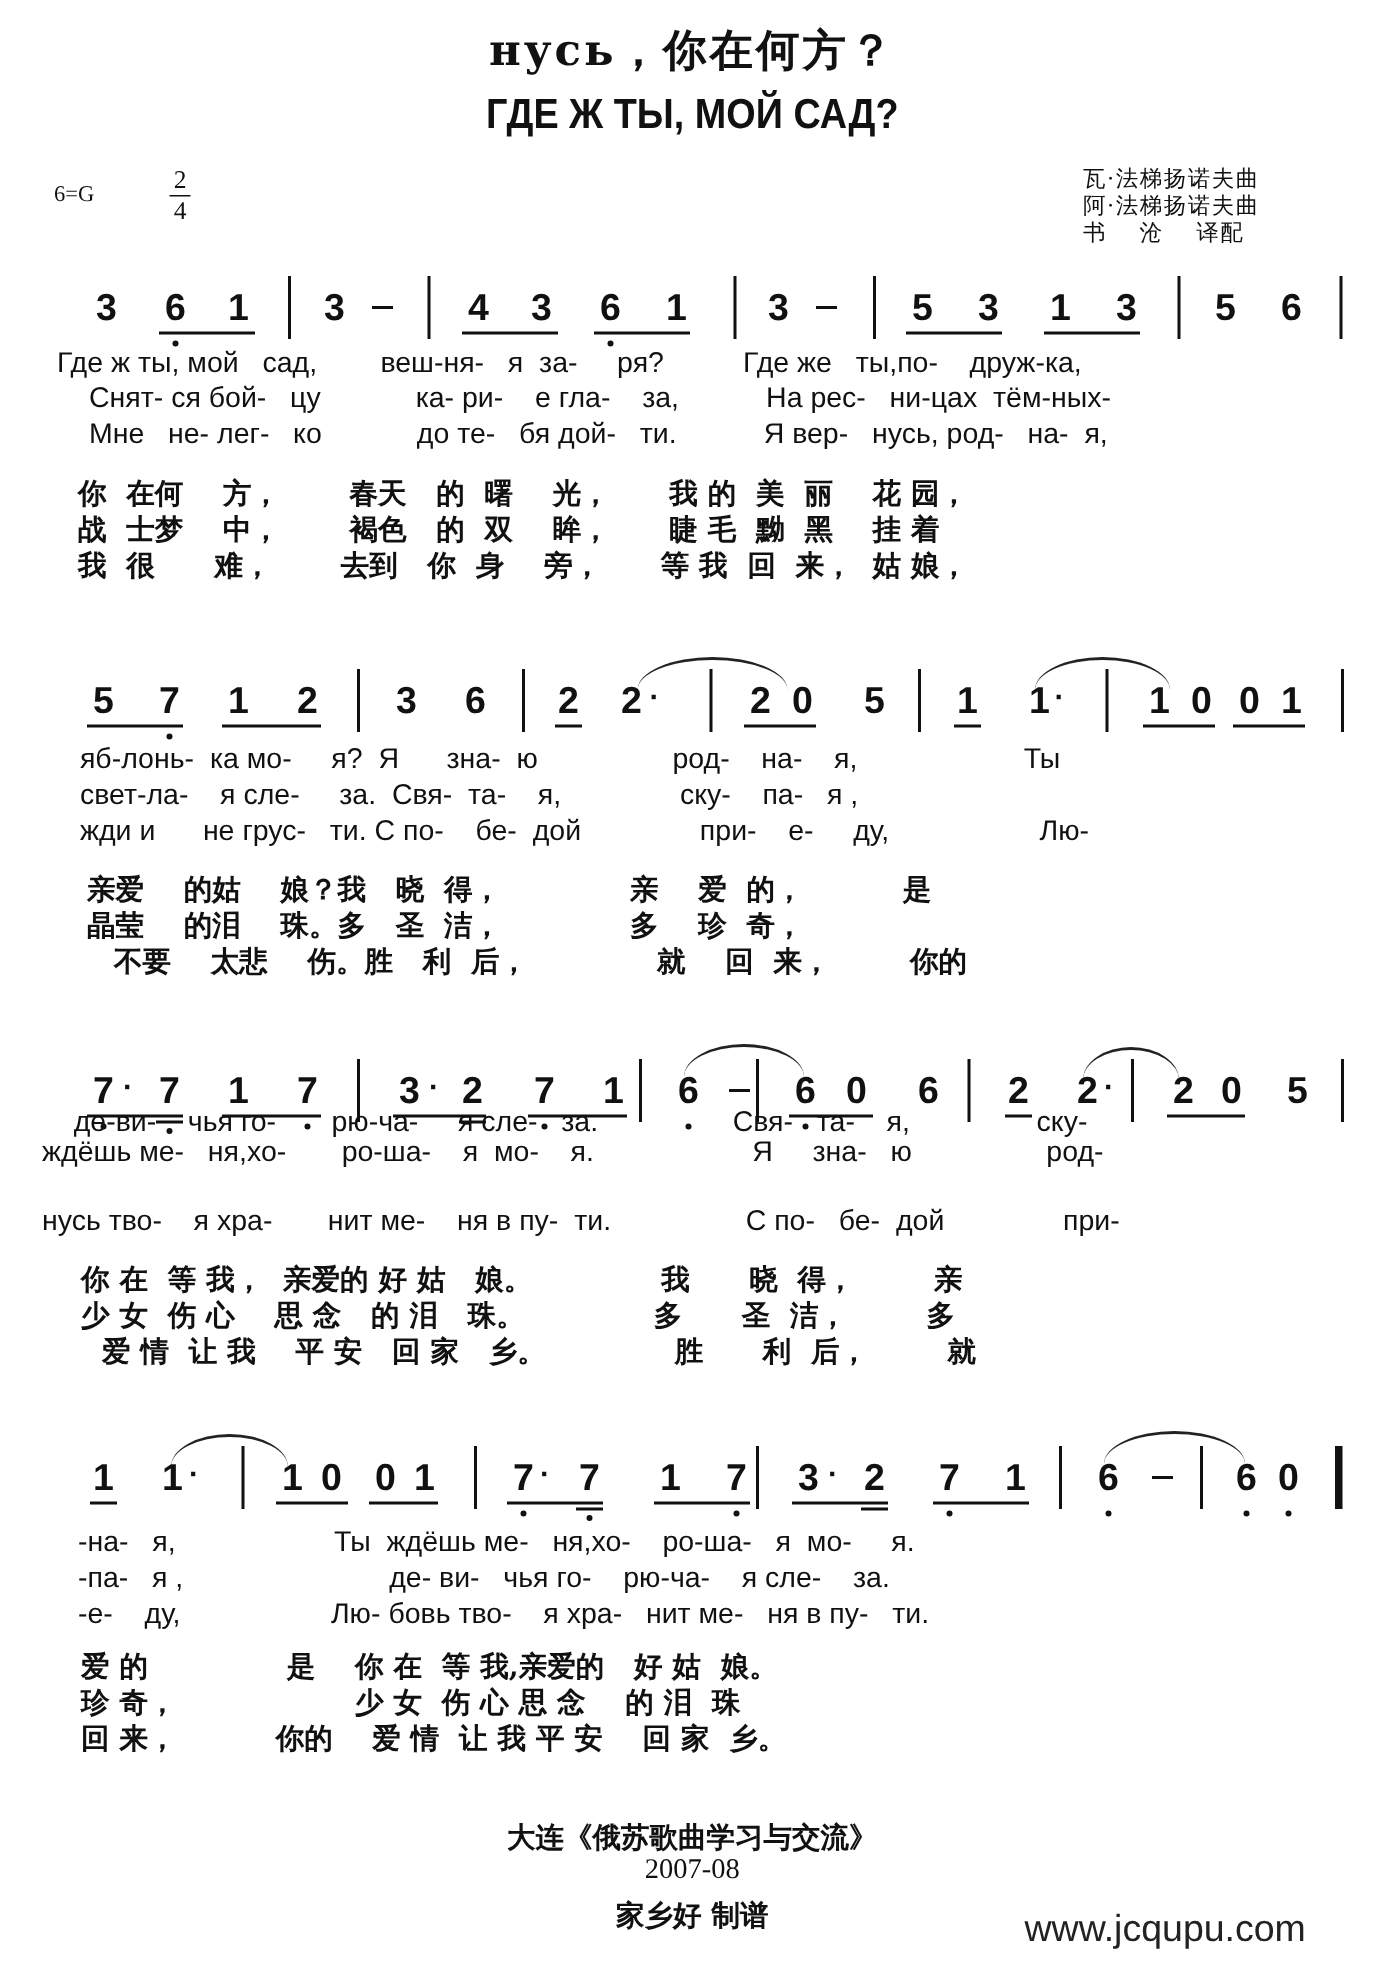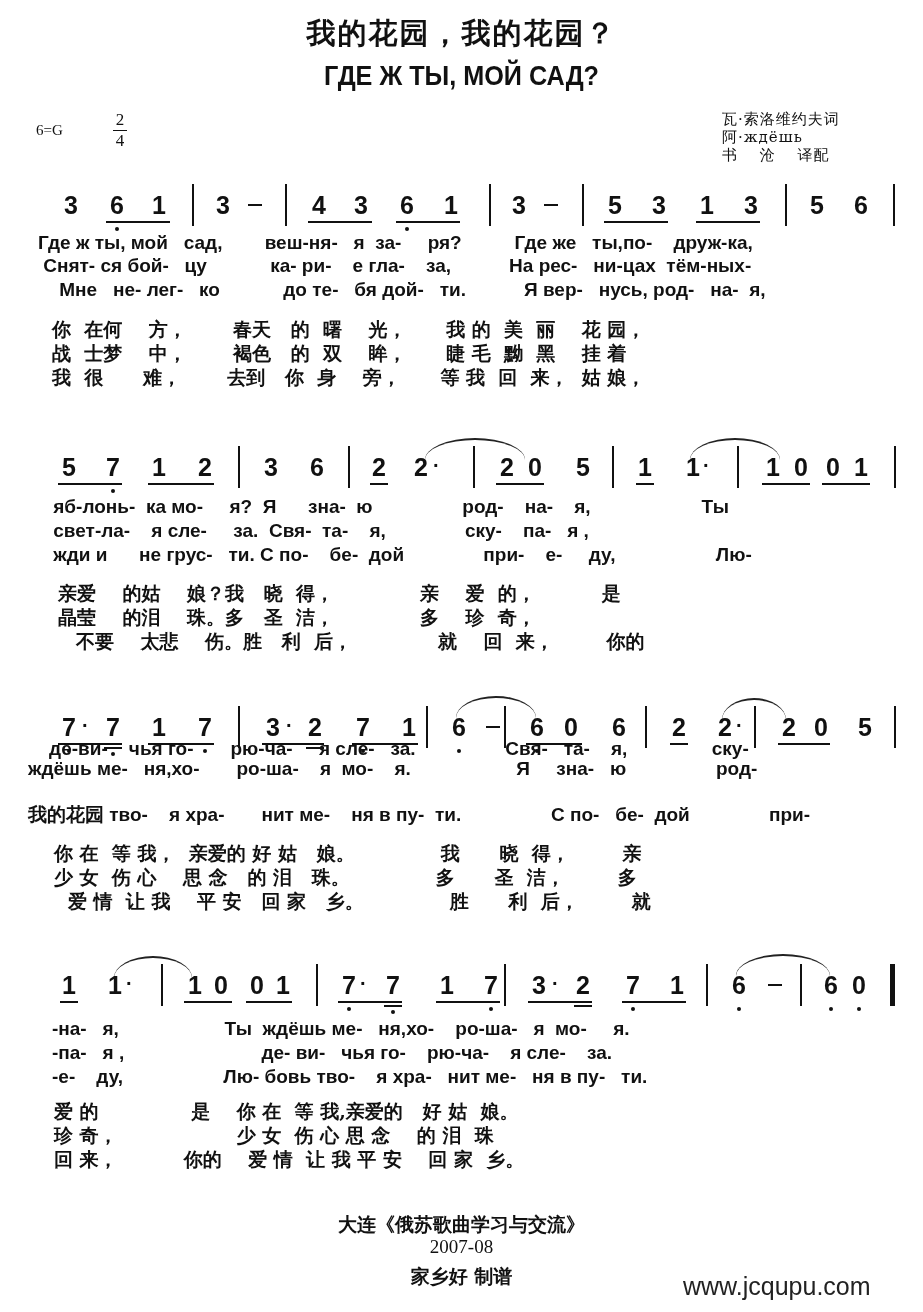--- a/index.html
+++ b/index.html
@@ -14,40 +14,40 @@
   .staff { position:absolute; left:0; width:923px; height:50px; }
   .note { position:absolute; font-family:"Liberation Sans", sans-serif; font-weight:bold; font-size:25px; line-height:30px; top:0; width:18px; text-align:center; }
   .note .dot-below { position:absolute; left:7px; top:37px; width:4px; height:4px; background:#111; border-radius:50%; }
   .aug { position:absolute; font-family:"Liberation Sans", sans-serif; font-weight:bold; font-size:20px; top:2px; }
   .dash { position:absolute; top:14px; width:14px; height:2px; background:#111; }
   .beam { position:absolute; height:2px; background:#111; top:31px; }
   .beam2 { position:absolute; height:2px; background:#111; top:35px; }
   .barline { position:absolute; top:-6px; width:2px; height:42px; background:#111; }
   .finalbar { position:absolute; top:-6px; width:5px; height:42px; background:#111; }
   .tie { position:absolute; border-top:2px solid #222; border-radius:50% 50% 0 0 / 100% 100% 0 0; height:20px; }
-  .lyr-ru { position:absolute; font-family:"Liberation Sans", sans-serif; font-weight:bold; font-size:19px; line-height:21px; white-space:pre; }
+  .lyr-ru { position:absolute; font-family:"Liberation Sans", sans-serif; font-weight:normal; font-size:19px; line-height:21px; white-space:pre; }
   .lyr-cn { position:absolute; font-family:"DejaVu Serif", serif; font-weight:bold; font-size:19px; line-height:22px; white-space:pre; }
   .footer1 { left:0; width:923px; top:1212px; text-align:center; font-family:"DejaVu Serif", serif; font-size:19px; font-weight:bold; }
   .footer2 { left:0; width:923px; top:1236px; text-align:center; font-family:"Liberation Serif", serif; font-size:19px; }
   .footer3 { left:0; width:923px; top:1264px; text-align:center; font-family:"DejaVu Serif", serif; font-size:19px; font-weight:bold; }
   .watermark { left:683px; top:1272px; font-family:"Liberation Sans", sans-serif; font-size:25px; color:#222; }
 </style>
 </head>
 <body>
 
-<div class="abs title-cn">我的花园，我的花园？</div>
+<div class="abs title-cn">нусь，你在何方？</div>
 <div class="abs title-ru">ГДЕ Ж ТЫ, МОЙ САД?</div>
 <div class="abs key">6=G</div>
 <div class="abs timesig">
   <div>2</div>
   <div class="bar">4</div>
 </div>
 <div class="abs credits">
-  <div>瓦·索洛维约夫词</div>
-  <div>阿·ждёшь</div>
+  <div>瓦·法梯扬诺夫曲</div>
+  <div>阿·法梯扬诺夫曲</div>
   <div>书　 沧　 译配</div>
 </div>
 
 <div class="staff" style="top:190px;">
   <span class="note" style="left:62px">3</span>
   <span class="note" style="left:108px">6<i class="dot-below"></i></span>
   <span class="note" style="left:150px">1</span>
   <div class="beam" style="left:106px;width:64px"></div>
   <div class="barline" style="left:192px"></div>
   <span class="note" style="left:214px">3</span>
@@ -68,21 +68,21 @@
   <div class="beam" style="left:604px;width:64px"></div>
   <span class="note" style="left:698px">1</span>
   <span class="note" style="left:742px">3</span>
   <div class="beam" style="left:696px;width:64px"></div>
   <div class="barline" style="left:785px"></div>
   <span class="note" style="left:808px">5</span>
   <span class="note" style="left:852px">6</span>
   <div class="barline" style="left:893px"></div>
 </div>
 <div class="lyr-ru" style="left:38px;top:232px">Где ж ты, мой   сад,        веш-ня-   я  за-     ря?          Где же   ты,по-    друж-ка,</div>
-<div class="lyr-ru" style="left:38px;top:255px"> Снят- ся бой-   цу            ка- ри-    е гла-    за,           На рес-   ни-цах  тём-ных-</div>
+<div class="lyr-ru" style="left:54px;top:255px"> Снят- ся бой-   цу            ка- ри-    е гла-    за,           На рес-   ни-цах  тём-ных-</div>
 <div class="lyr-ru" style="left:54px;top:279px"> Мне   не- лег-   ко            до те-   бя дой-   ти.           Я вер-   нусь, род-   на-  я,</div>
 <div class="lyr-cn" style="left:52px;top:318px">你  在何    方，       春天   的  曙    光，      我 的  美  丽    花 园，</div>
 <div class="lyr-cn" style="left:52px;top:342px">战  士梦    中，       褐色   的  双    眸，      睫 毛  黝  黑    挂 着</div>
 <div class="lyr-cn" style="left:52px;top:366px">我  很      难，       去到   你  身    旁，      等 我  回  来，  姑 娘，</div>
 
 <div class="staff" style="top:452px;">
   <span class="note" style="left:60px">5</span>
   <span class="note" style="left:104px">7<i class="dot-below"></i></span>
   <div class="beam" style="left:58px;width:64px"></div>
   <span class="note" style="left:150px">1</span>
@@ -159,21 +159,21 @@
   <div class="tie" style="left:722px;top:-14px;width:64px"></div>
   <div class="barline" style="left:754px"></div>
   <span class="note" style="left:780px">2</span>
   <span class="note" style="left:812px">0</span>
   <div class="beam" style="left:778px;width:52px"></div>
   <span class="note" style="left:856px">5</span>
   <div class="barline" style="left:894px"></div>
 </div>
 <div class="lyr-ru" style="left:28px;top:758px">ждёшь ме-   ня,хо-       ро-ша-    я  мо-    я.                    Я     зна-   ю                 род-</div>
 <div class="lyr-ru" style="left:28px;top:738px">    де-ви-    чья го-       рю-ча-     я сле-   за.                 Свя-   та-    я,                ску-</div>
-<div class="lyr-ru" style="left:28px;top:804px">我的花园 тво-    я хра-       нит ме-    ня в пу-  ти.                 С по-   бе-  дой               при-</div>
+<div class="lyr-ru" style="left:28px;top:804px">нусь тво-    я хра-       нит ме-    ня в пу-  ти.                 С по-   бе-  дой               при-</div>
 <div class="lyr-cn" style="left:54px;top:842px">你 在  等 我，  亲爱的 好 姑   娘。             我      晓  得，        亲</div>
 <div class="lyr-cn" style="left:54px;top:866px">少 女  伤 心    思 念   的 泪   珠。             多      圣  洁，        多</div>
 <div class="lyr-cn" style="left:68px;top:890px">爱 情  让 我    平 安   回 家   乡。             胜      利  后，        就</div>
 
 <div class="staff" style="top:970px;">
   <span class="note" style="left:60px">1</span>
   <div class="beam" style="left:60px;width:18px"></div>
   <span class="note" style="left:106px">1</span>
   <span class="aug" style="left:126px">·</span>
   <div class="tie" style="left:114px;top:-14px;width:78px"></div>

